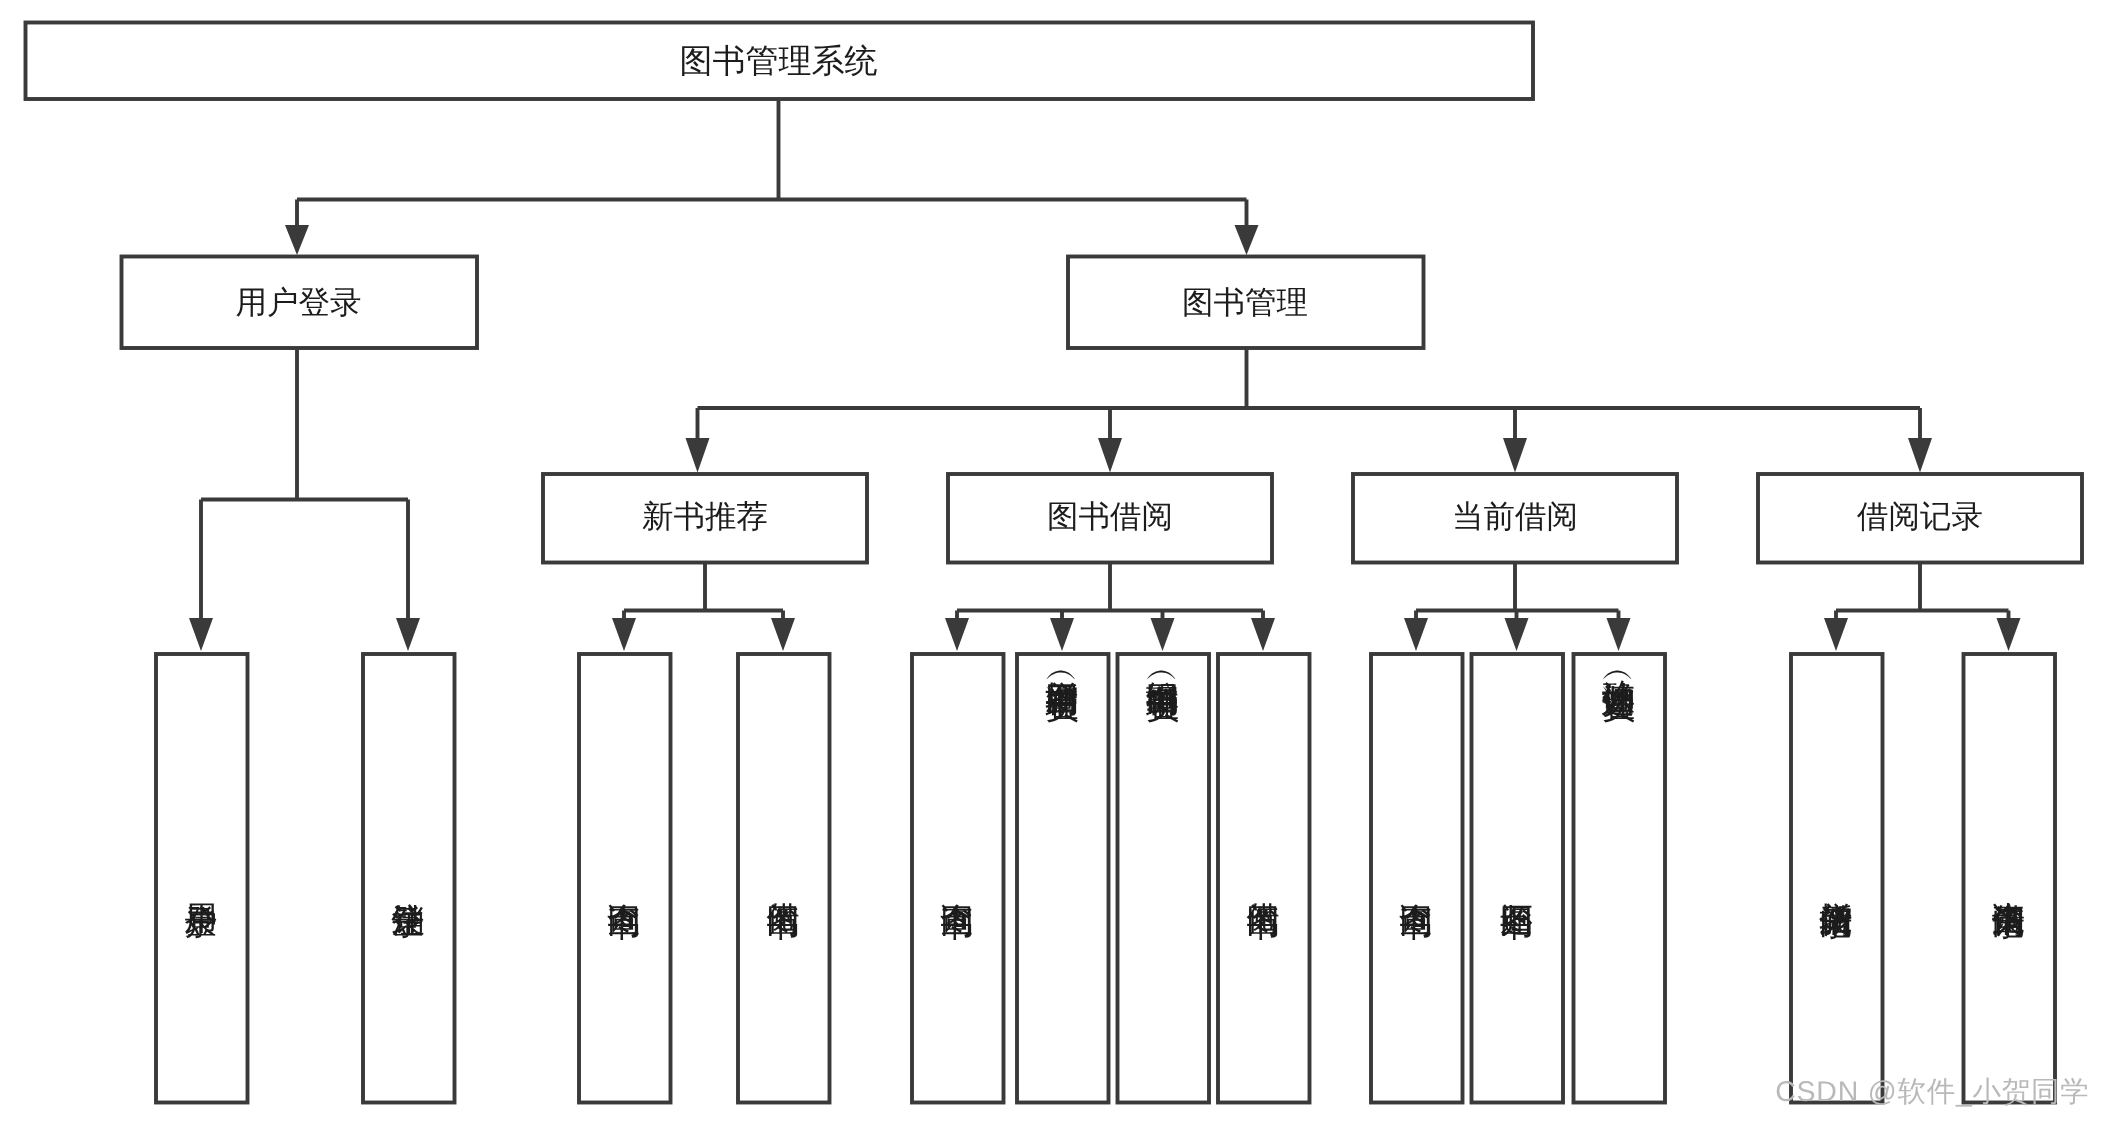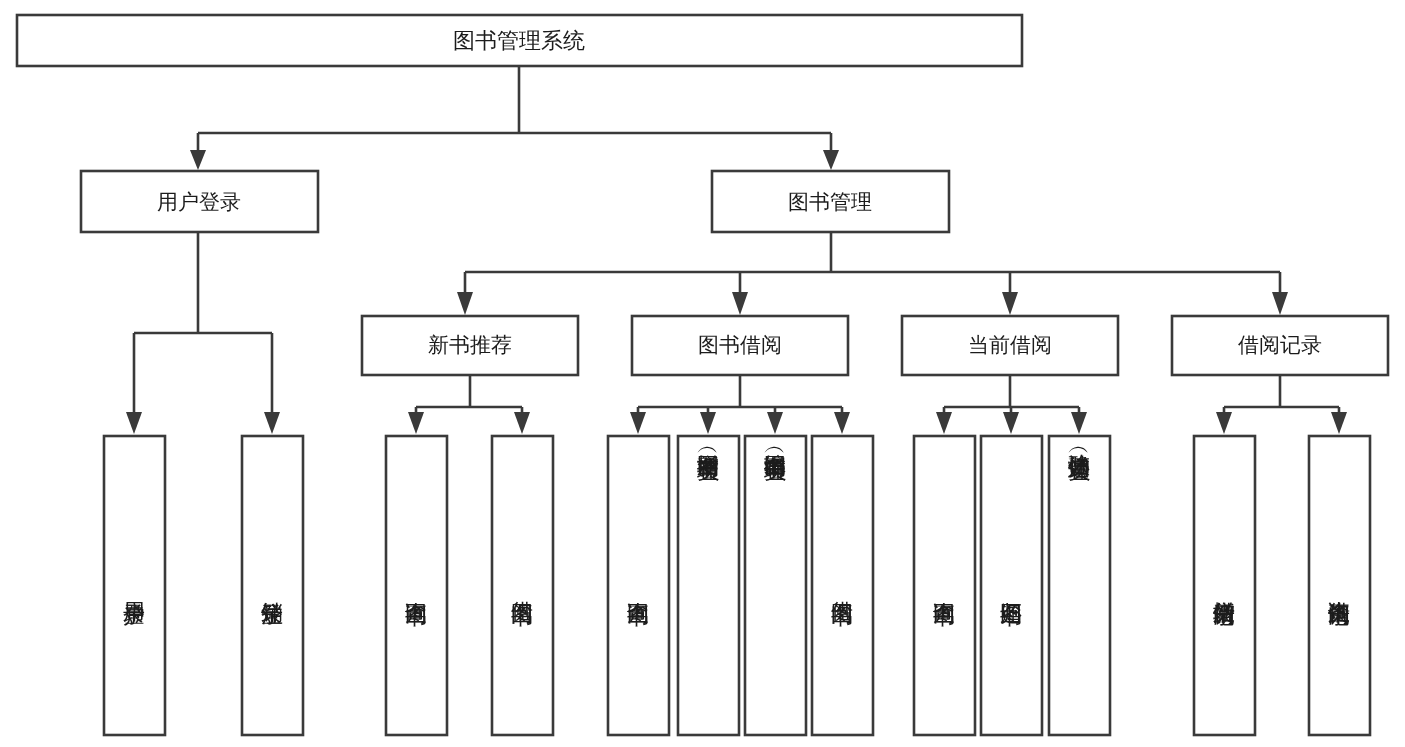--- a/index.html
+++ b/index.html
@@ -232,13 +232,14 @@
     <span class="vlabel">确认归还（管理员）</span>
   </div>
 
   <div class="vlabel-wrap" style="left:1194px; top:436px; width:61px; height:299px;">
     <span class="vlabel">新增借阅记录</span>
   </div>
   <div class="vlabel-wrap" style="left:1309px; top:436px; width:61px; height:299px;">
     <span class="vlabel">查询借阅记录</span>
   </div>
 
+  <div class="watermark">CSDN @软件_小贺同学</div>
 </div>
 
 </body></html>

